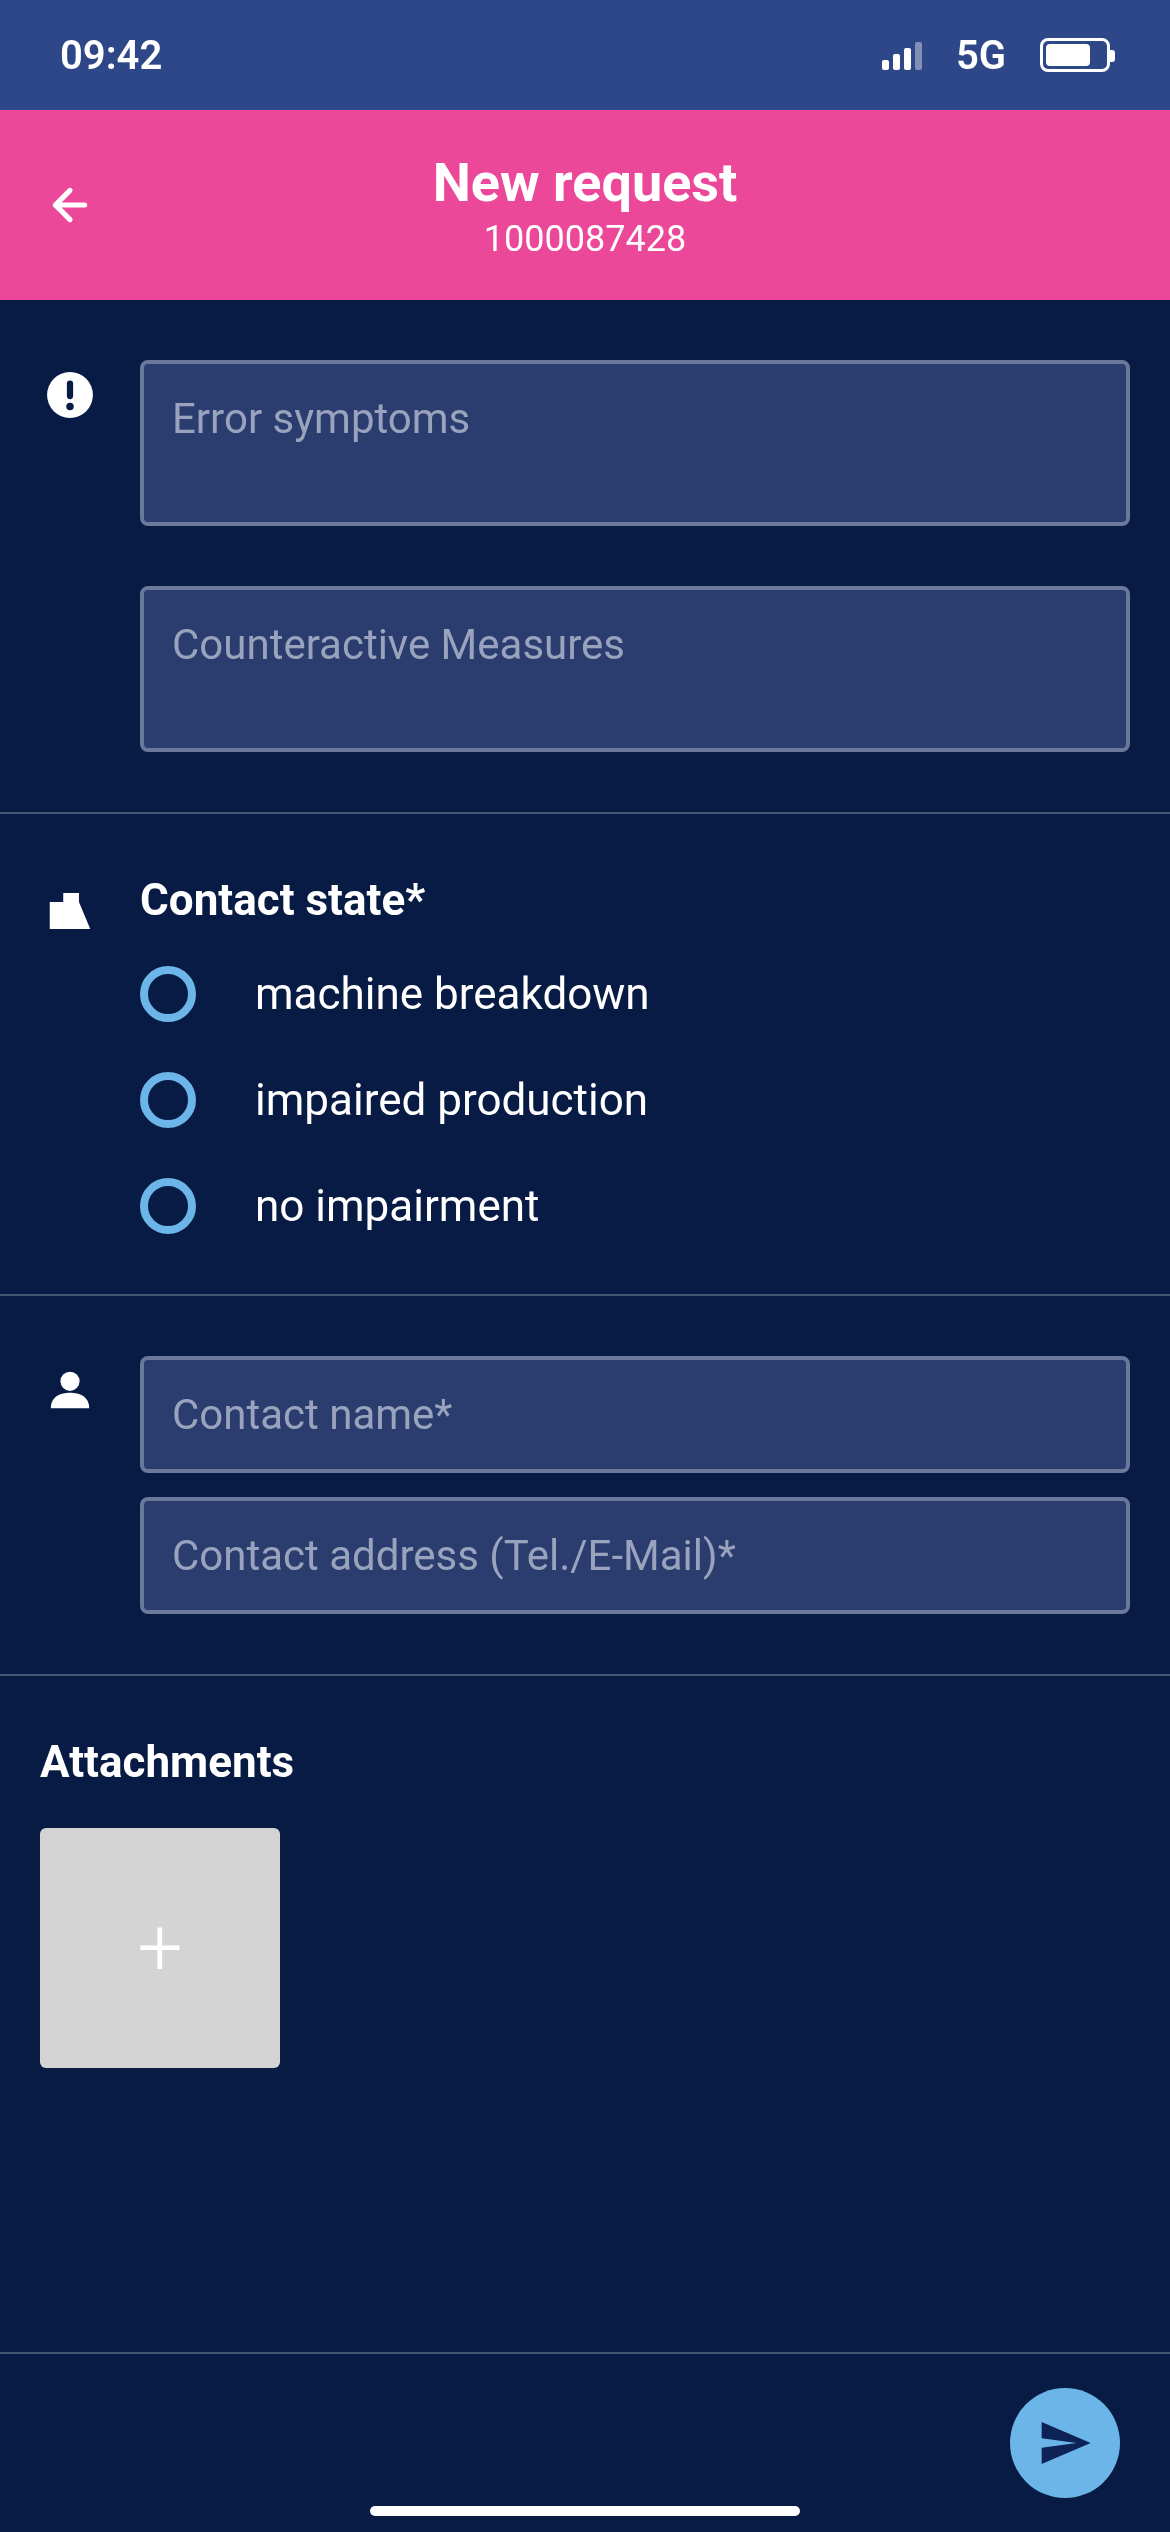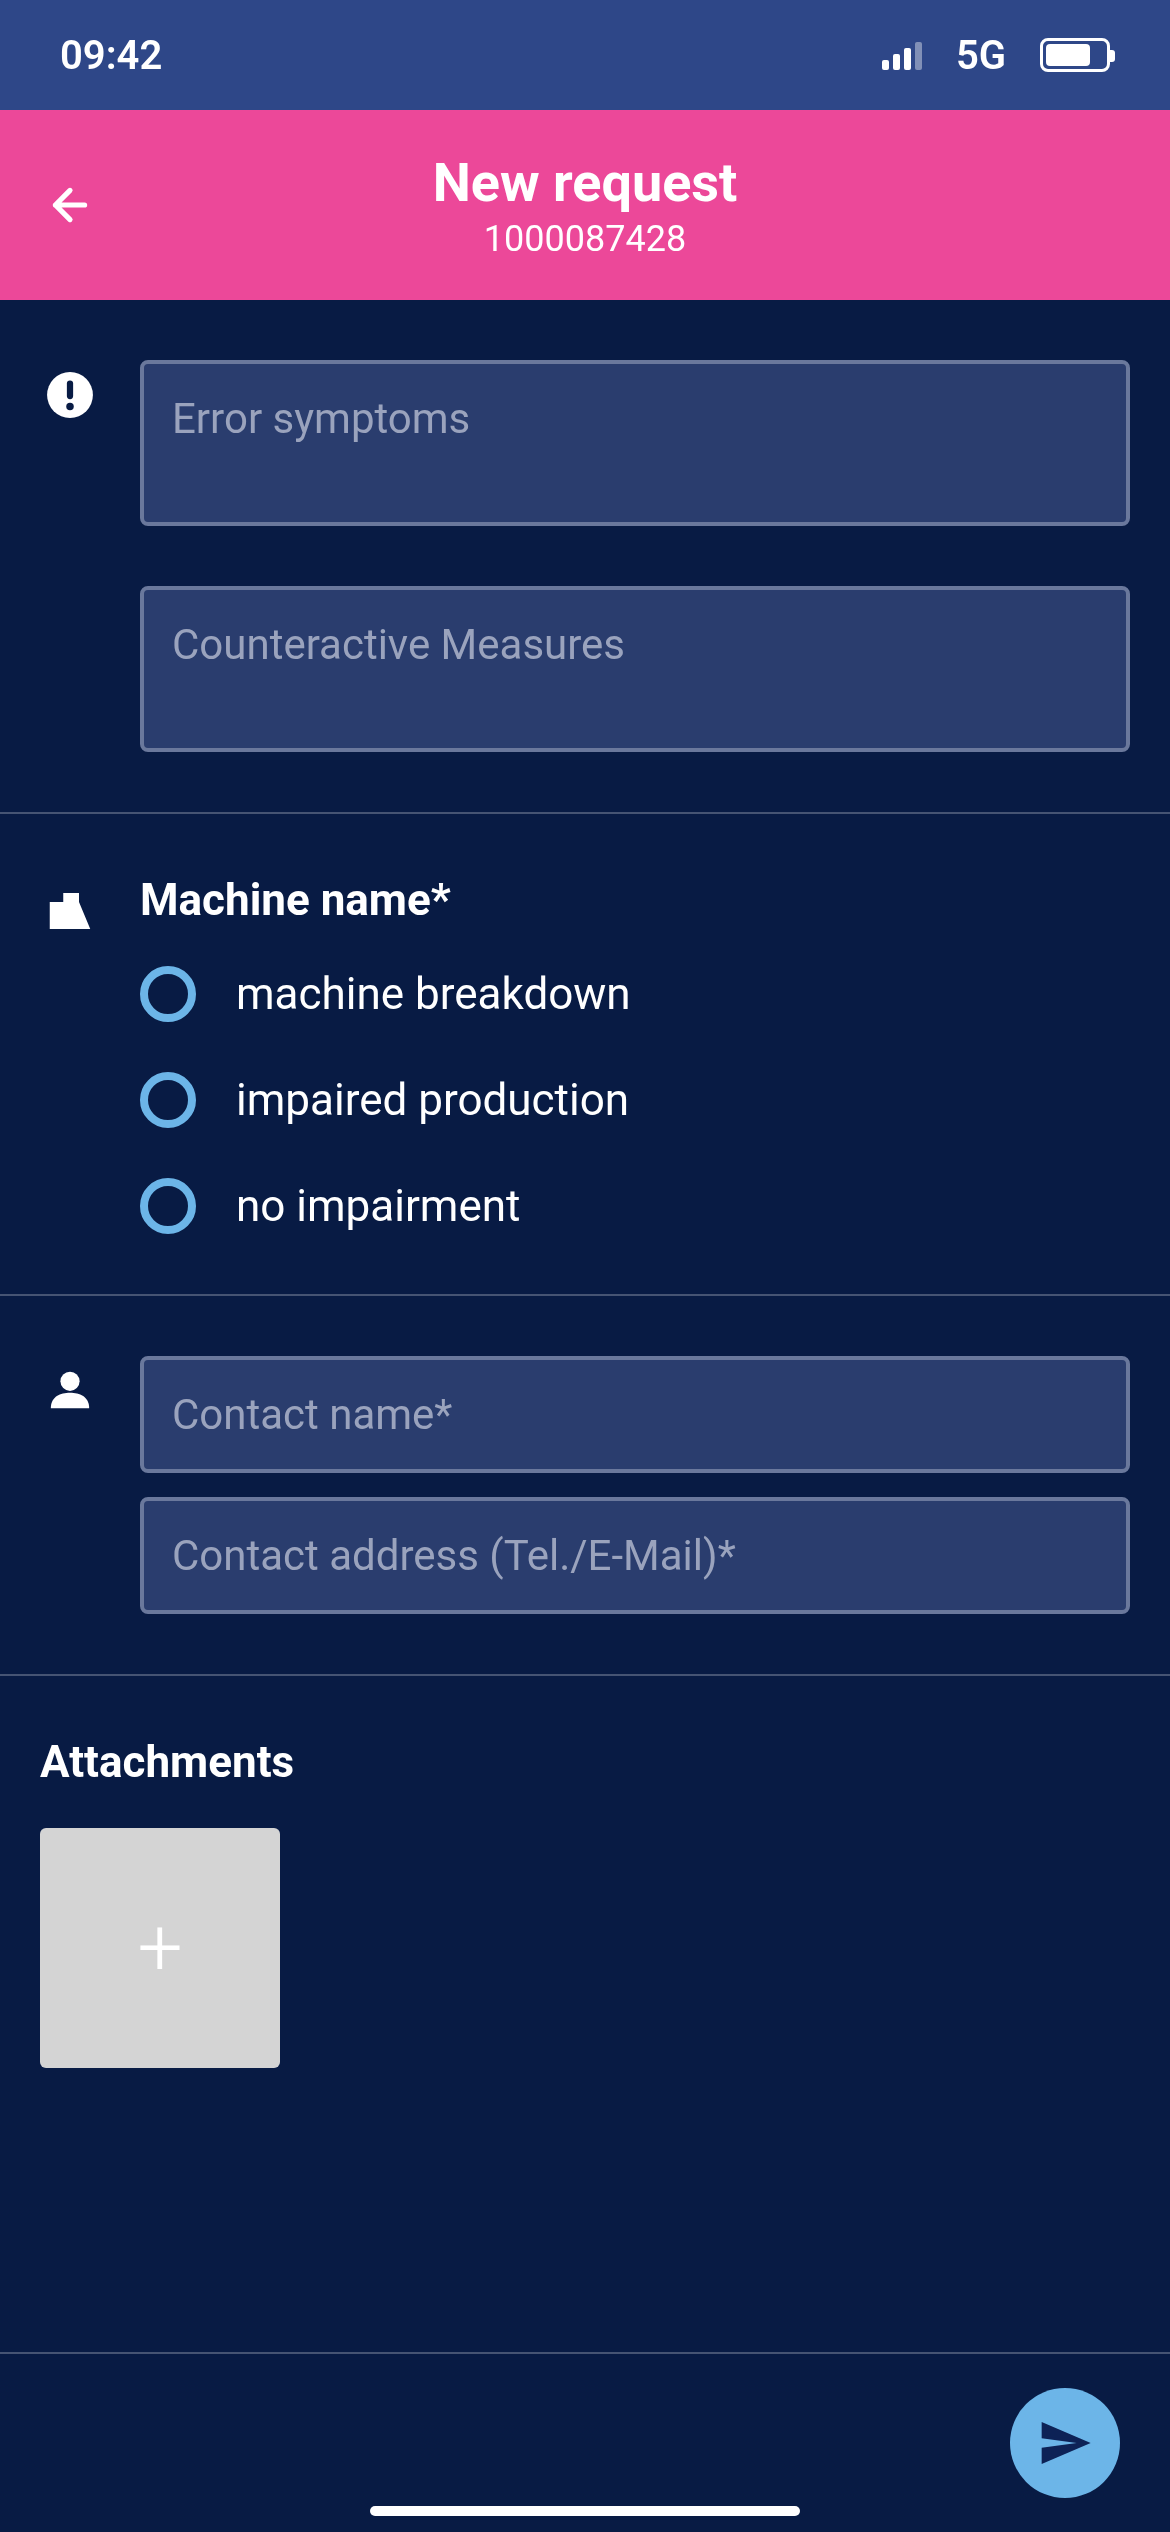--- a/index.html
+++ b/index.html
@@ -158,21 +158,21 @@
   }
 
   .radio-group {
     display: flex;
     flex-direction: column;
     gap: 50px;
   }
   .radio-item {
     display: flex;
     align-items: center;
-    gap: 40px;
+    gap: 59px;
   }
   .radio-circle {
     width: 56px;
     height: 56px;
     border: 8px solid #6cb5e8;
     border-radius: 50%;
     flex-shrink: 0;
   }
   .radio-label {
     font-size: 44px;
@@ -276,21 +276,21 @@
     </div>
   </div>
 
   <div class="section">
     <div class="section-icon">
       <svg width="54" height="54" viewBox="0 0 24 24" fill="#fff">
         <path d="M3 20 L3 8 L9 8 L9 4 L16 4 L16 8 L21 20 Z M11 7 L14 7 L14 10 L11 10 Z"></path>
       </svg>
     </div>
     <div class="section-body" style="gap:0;">
-      <div class="section-title">Machine name*</div>
+      <div class="section-title">Contact state*</div>
       <div class="radio-group">
         <div class="radio-item">
           <div class="radio-circle"></div>
           <div class="radio-label">machine breakdown</div>
         </div>
         <div class="radio-item">
           <div class="radio-circle"></div>
           <div class="radio-label">impaired production</div>
         </div>
         <div class="radio-item">

